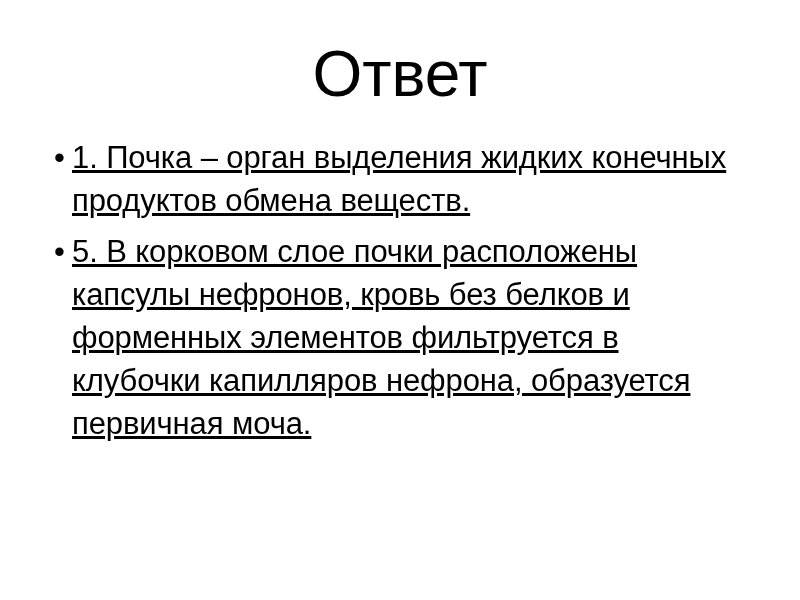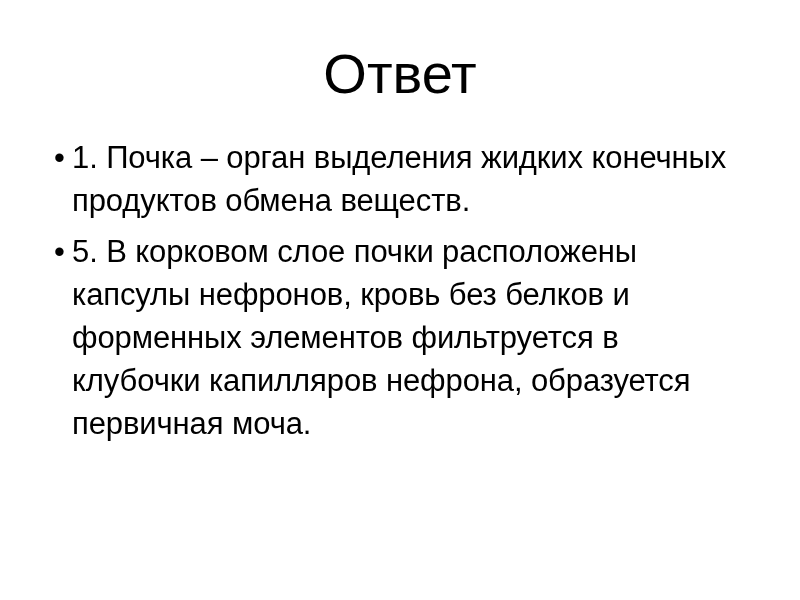--- a/index.html
+++ b/index.html
@@ -22,21 +22,21 @@
     background: #ffffff;
     box-sizing: border-box;
   }
 
   .slide-title {
     position: absolute;
     left: 0;
     top: 46px;
     width: 800px;
     text-align: center;
-    font-size: 56px;
+    font-size: 64px;
     line-height: 56px;
     font-weight: normal;
     letter-spacing: 0px;
     color: #000000;
     margin: 0;
     white-space: nowrap;
   }
 
   .body-block {
     position: absolute;
@@ -73,20 +73,21 @@
     top: 0;
     width: 14px;
     font-size: 31px;
     line-height: 43px;
     color: #000000;
     text-align: left;
   }
 
   .bullet-text {
     display: block;
+    text-decoration: underline;
   }
 </style>
 </head>
 <body>
 
 <div class="slide">
 
   <h1 class="slide-title">Ответ</h1>
 
   <div class="body-block">

